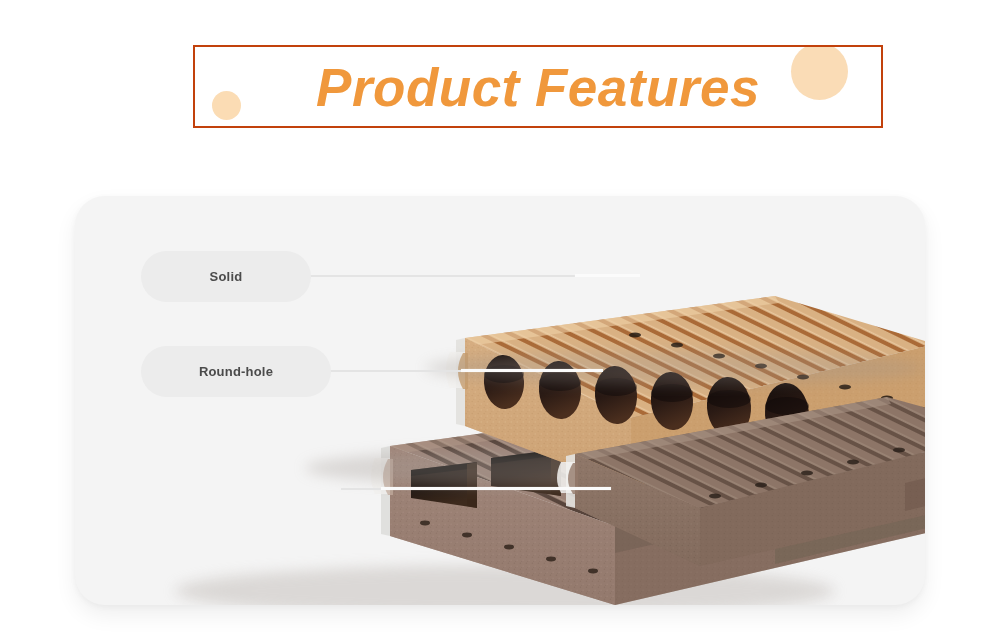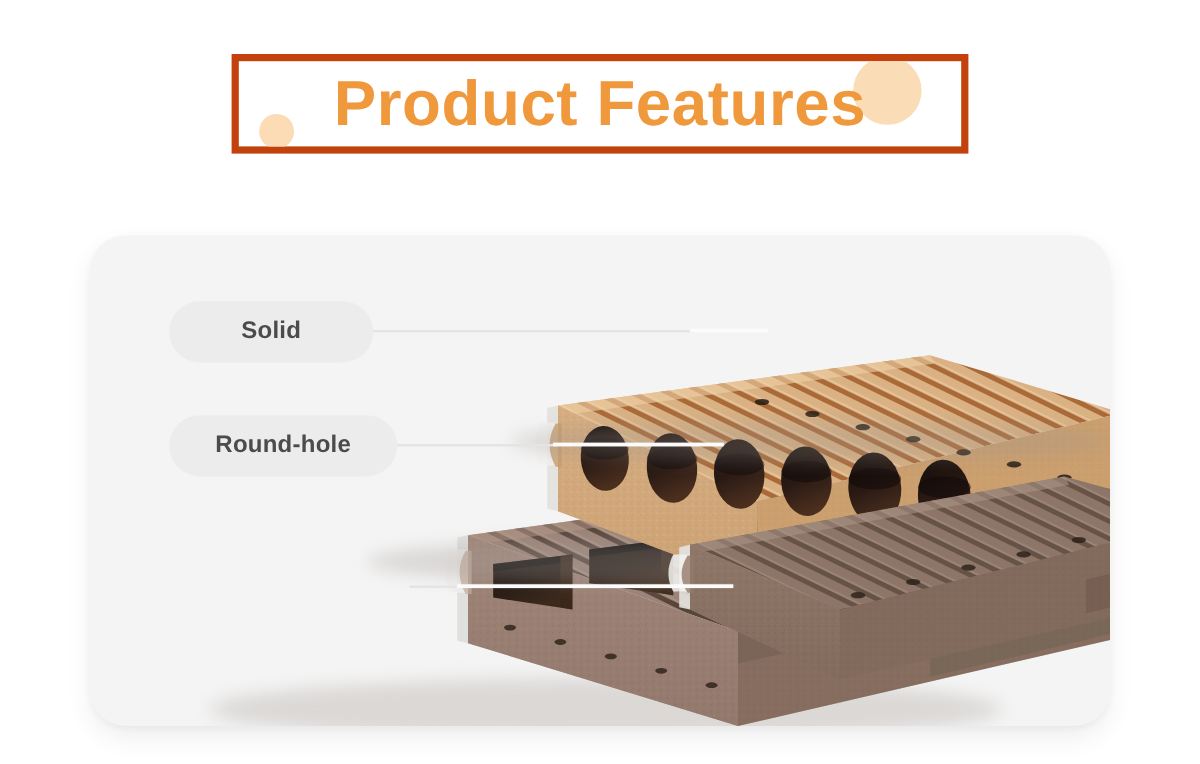--- a/index.html
+++ b/index.html
@@ -13,25 +13,26 @@
     position: relative;
     overflow: hidden;
     font-family: "Liberation Sans", sans-serif;
   }
 
   
   #title-block {
     position: absolute;
     left: 193px;
     top: 45px;
-    width: 614px;
+    width: 690px;
     height: 83px;
     box-sizing: border-box;
-    border: 6px solid #c2410c;
+    border: 2px solid #c2410c;
     background: #ffffff;
+    font-style: italic;
   }
   #title-inner {
     position: absolute;
     inset: 0;
     overflow: hidden;
   }
   .deco-dot {
     position: absolute;
     border-radius: 50%;
     background: #fbdcb4;
@@ -102,21 +103,21 @@
     box-shadow: 0 0 1px rgba(255,255,255,0.8);
   }
   .label-pill {
     position: absolute;
     display: flex;
     align-items: center;
     justify-content: center;
     background: #ececec;
     border-radius: 30px;
     color: #4b4b4b;
-    font-size: 20px;
+    font-size: 13px;
     font-weight: bold;
     letter-spacing: 0.2px;
     white-space: nowrap;
     z-index: 50;
   }
   #label-solid       { left: 66px;  top: 55px;  width: 170px; height: 51px; }
   #label-round-hole  { left: 66px;  top: 150px; width: 190px; height: 51px; text-align: right; }
   #label-square-hole { left: 66px;  top: 268px; width: 206px; height: 51px; }
 </style>
 </head>

